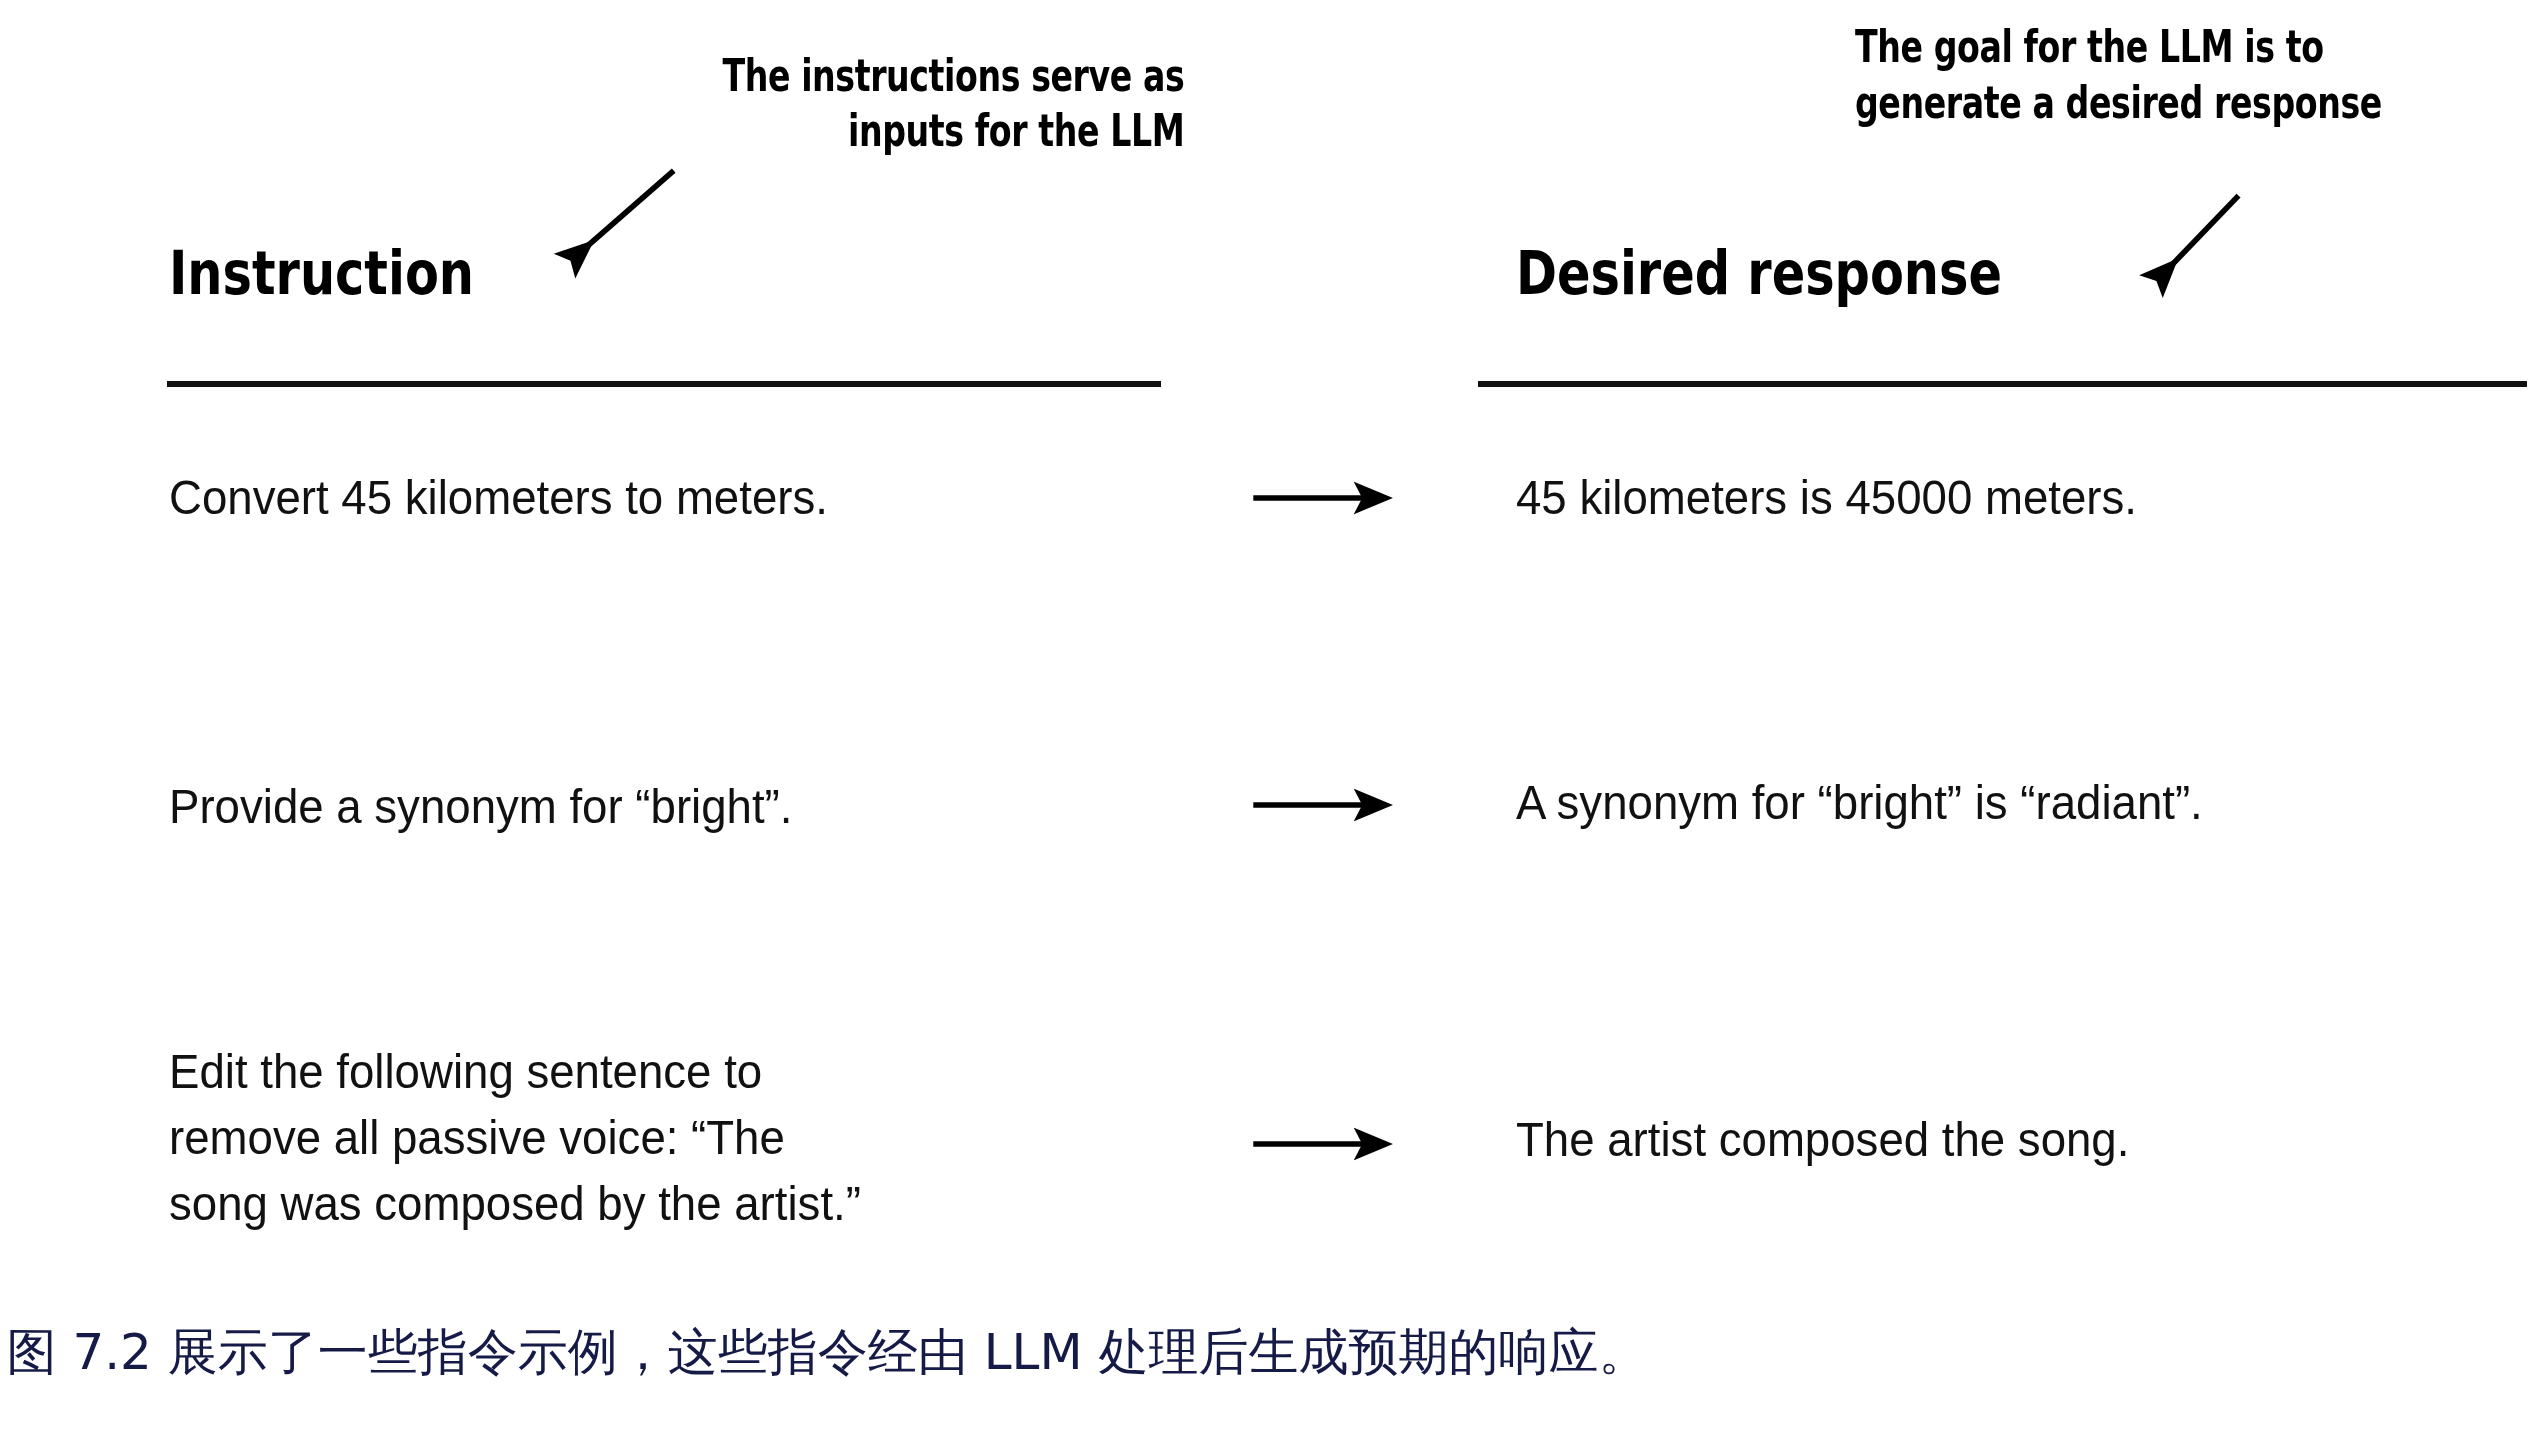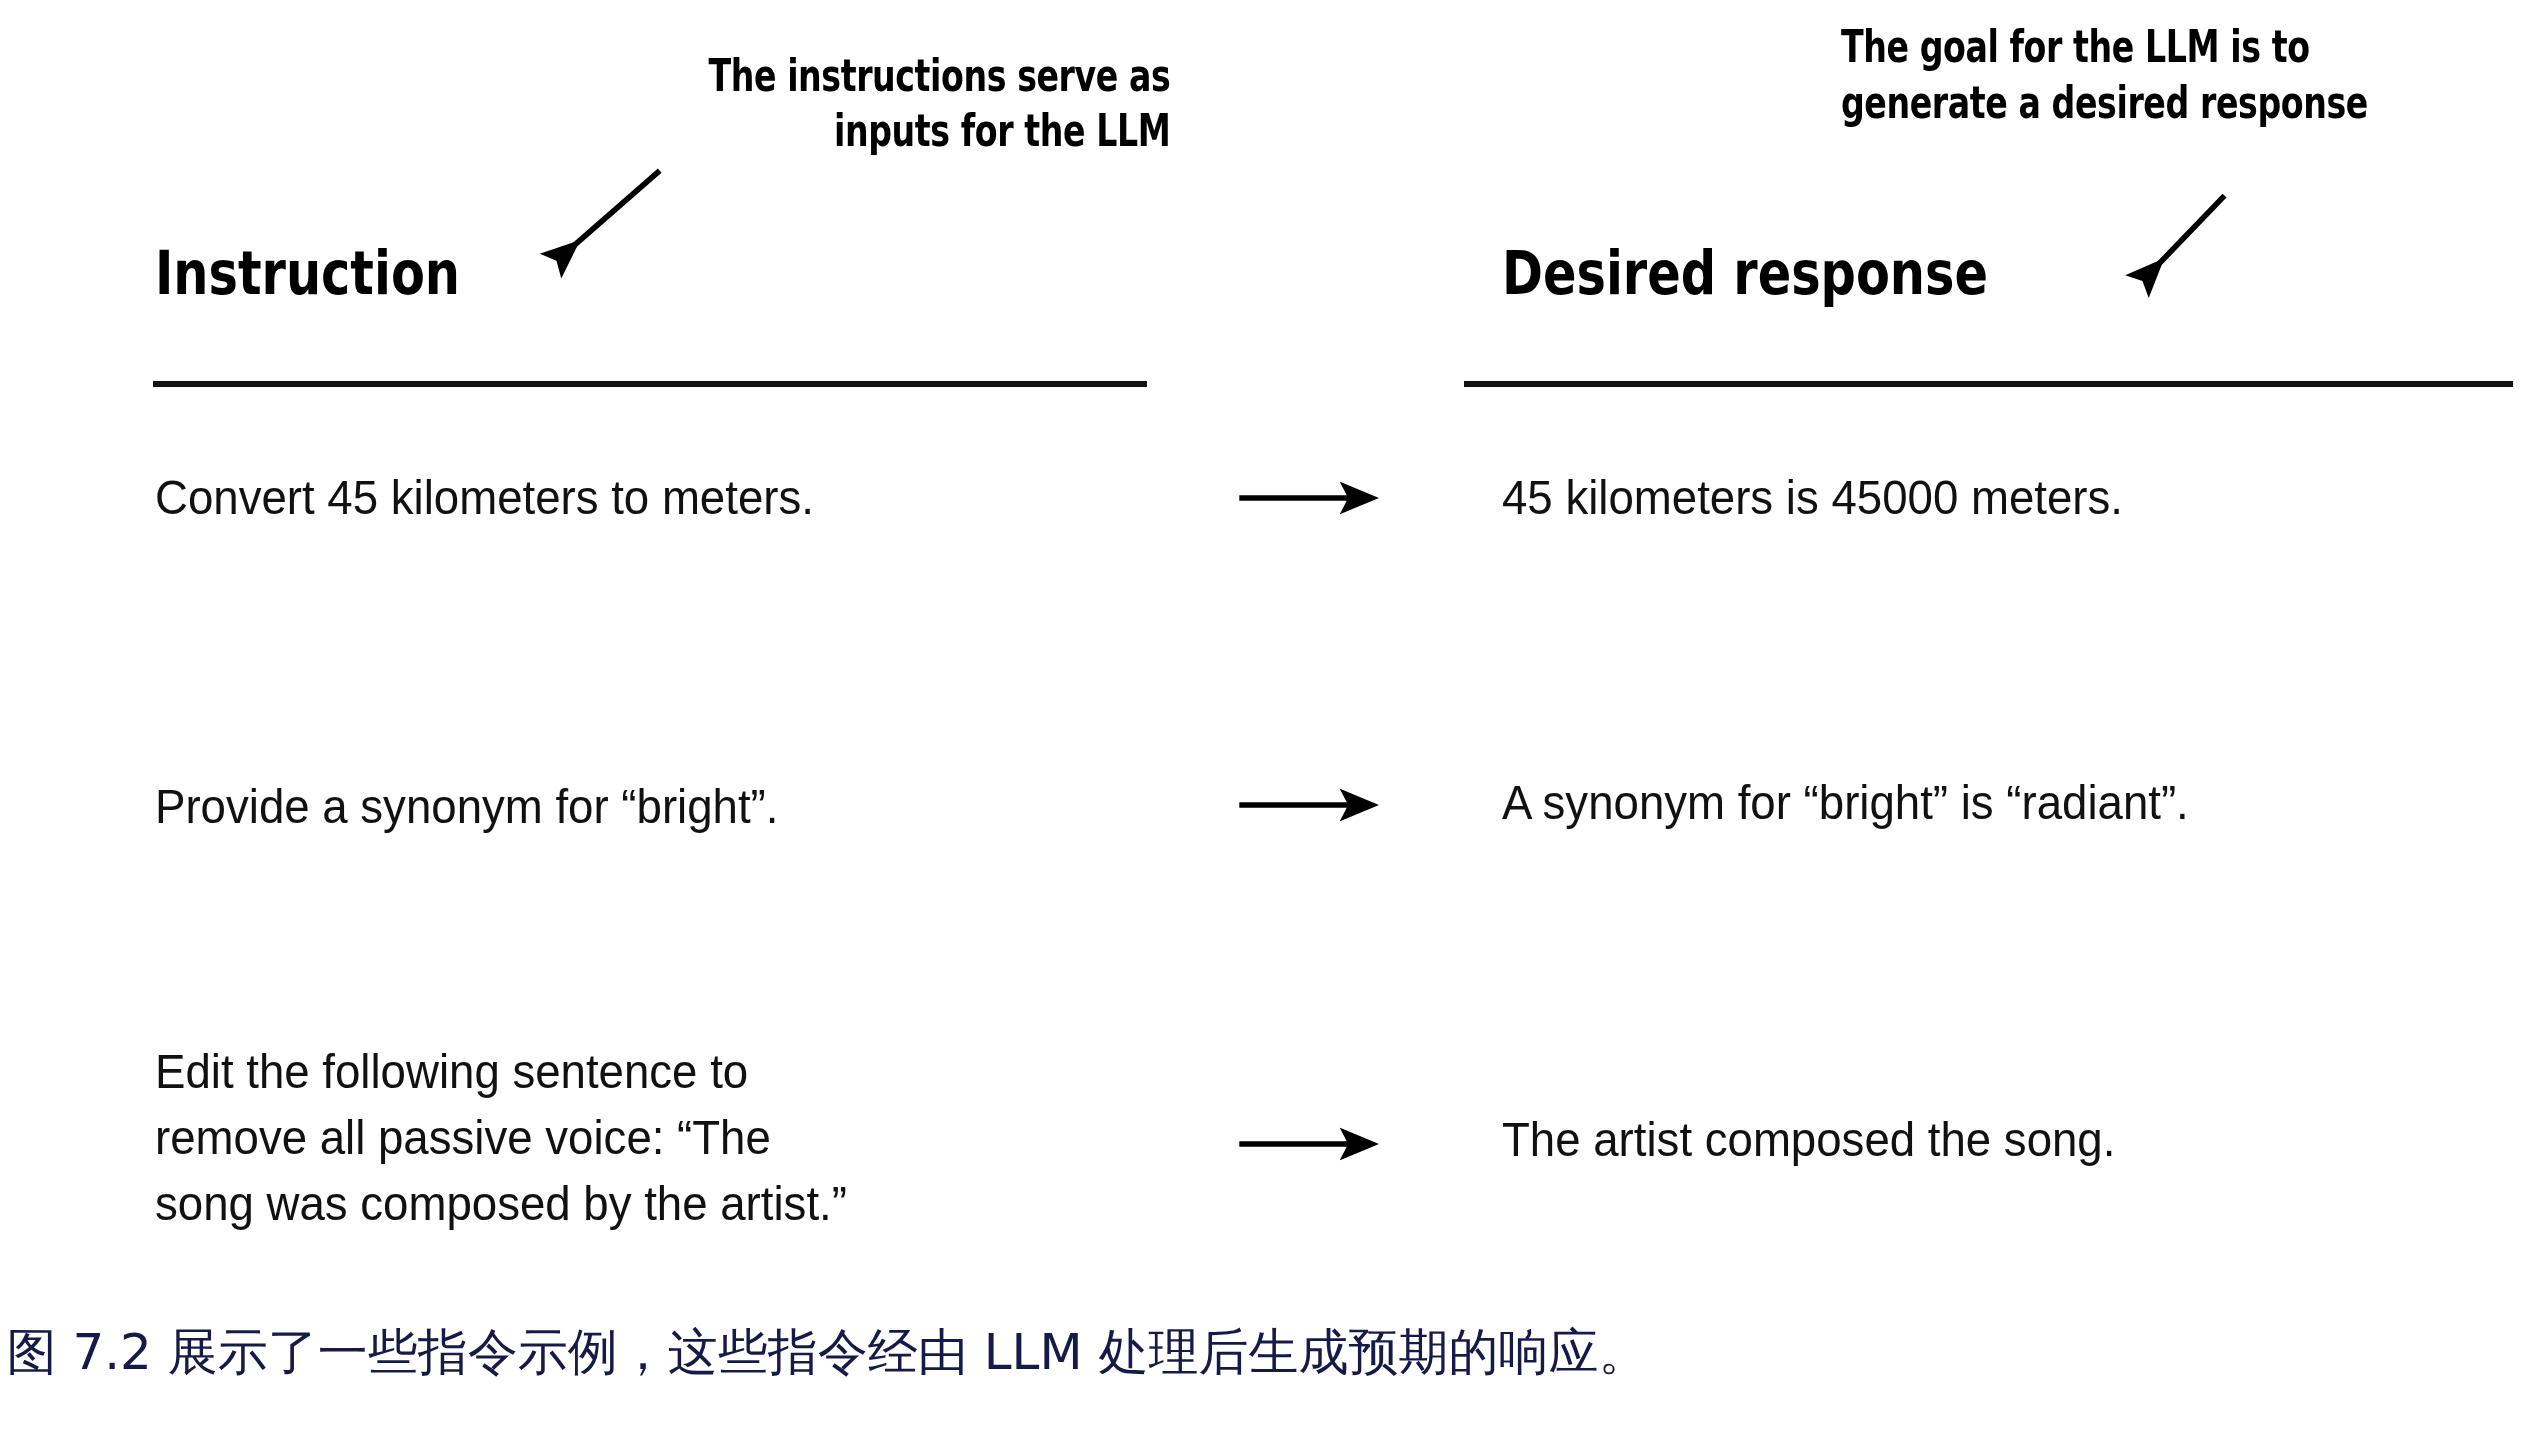--- a/index.html
+++ b/index.html
@@ -12,21 +12,21 @@
     height: 1455px;
     position: relative;
     overflow: hidden;
     font-family: "Liberation Sans", sans-serif;
     -webkit-font-smoothing: antialiased;
   }
 
   
   #figure {
     position: absolute;
-    left: 0;
+    left: 14px;
     top: 0;
     width: 2470px;
     height: 1323px;
   }
 
   
   .callout {
     position: absolute;
     font-family: "DejaVu Sans Condensed", "Liberation Sans Narrow", "Liberation Sans", sans-serif;
     font-weight: 700;

